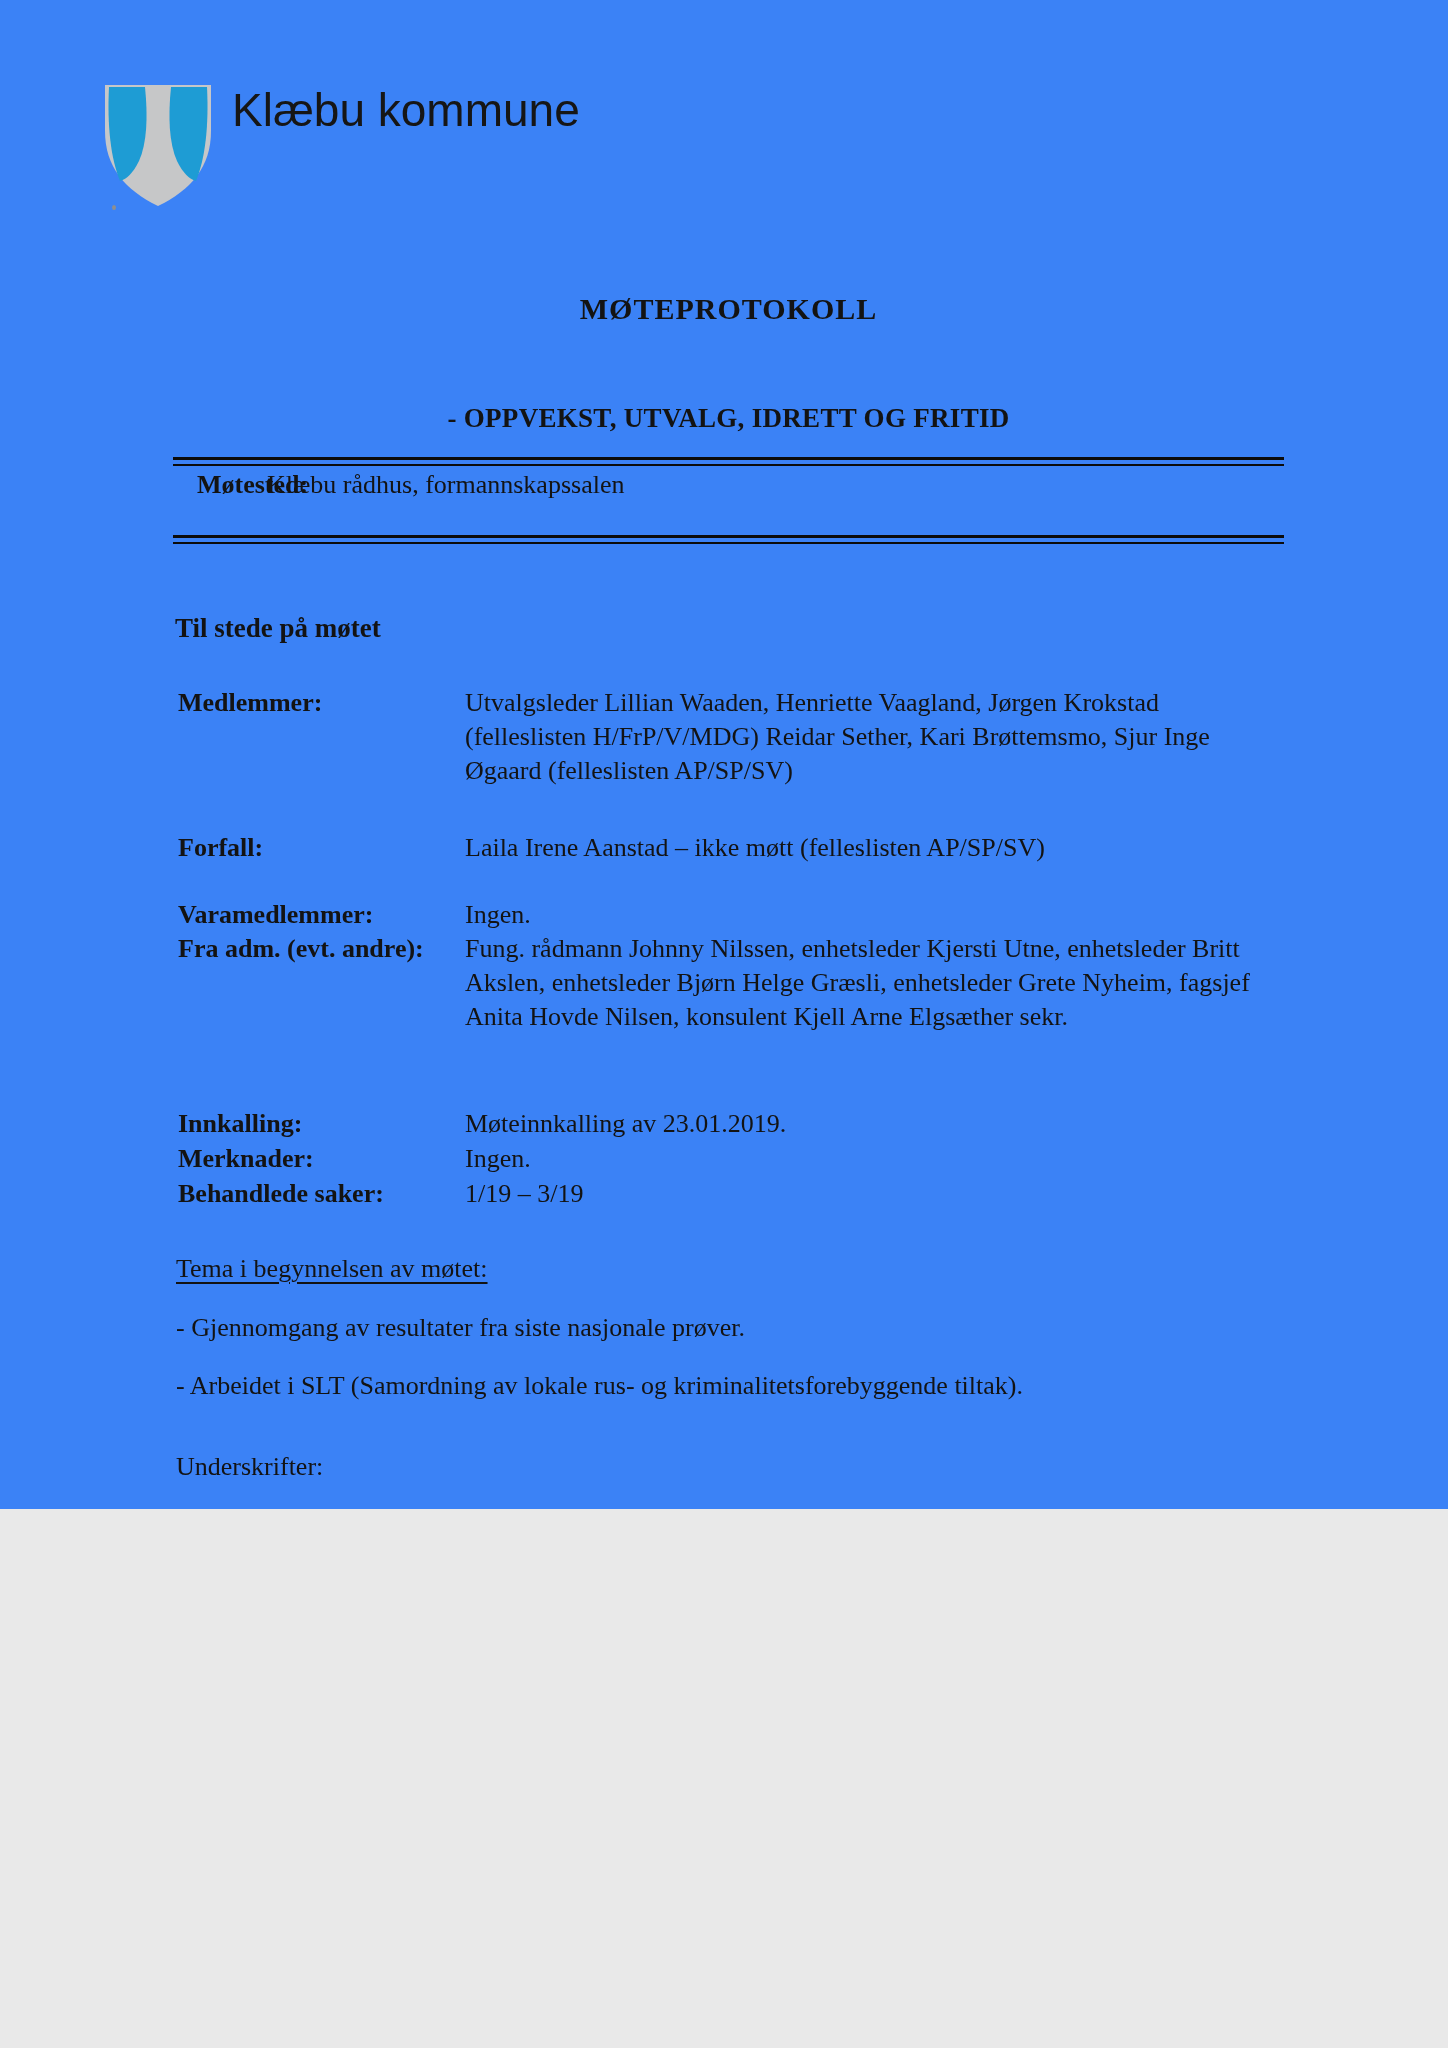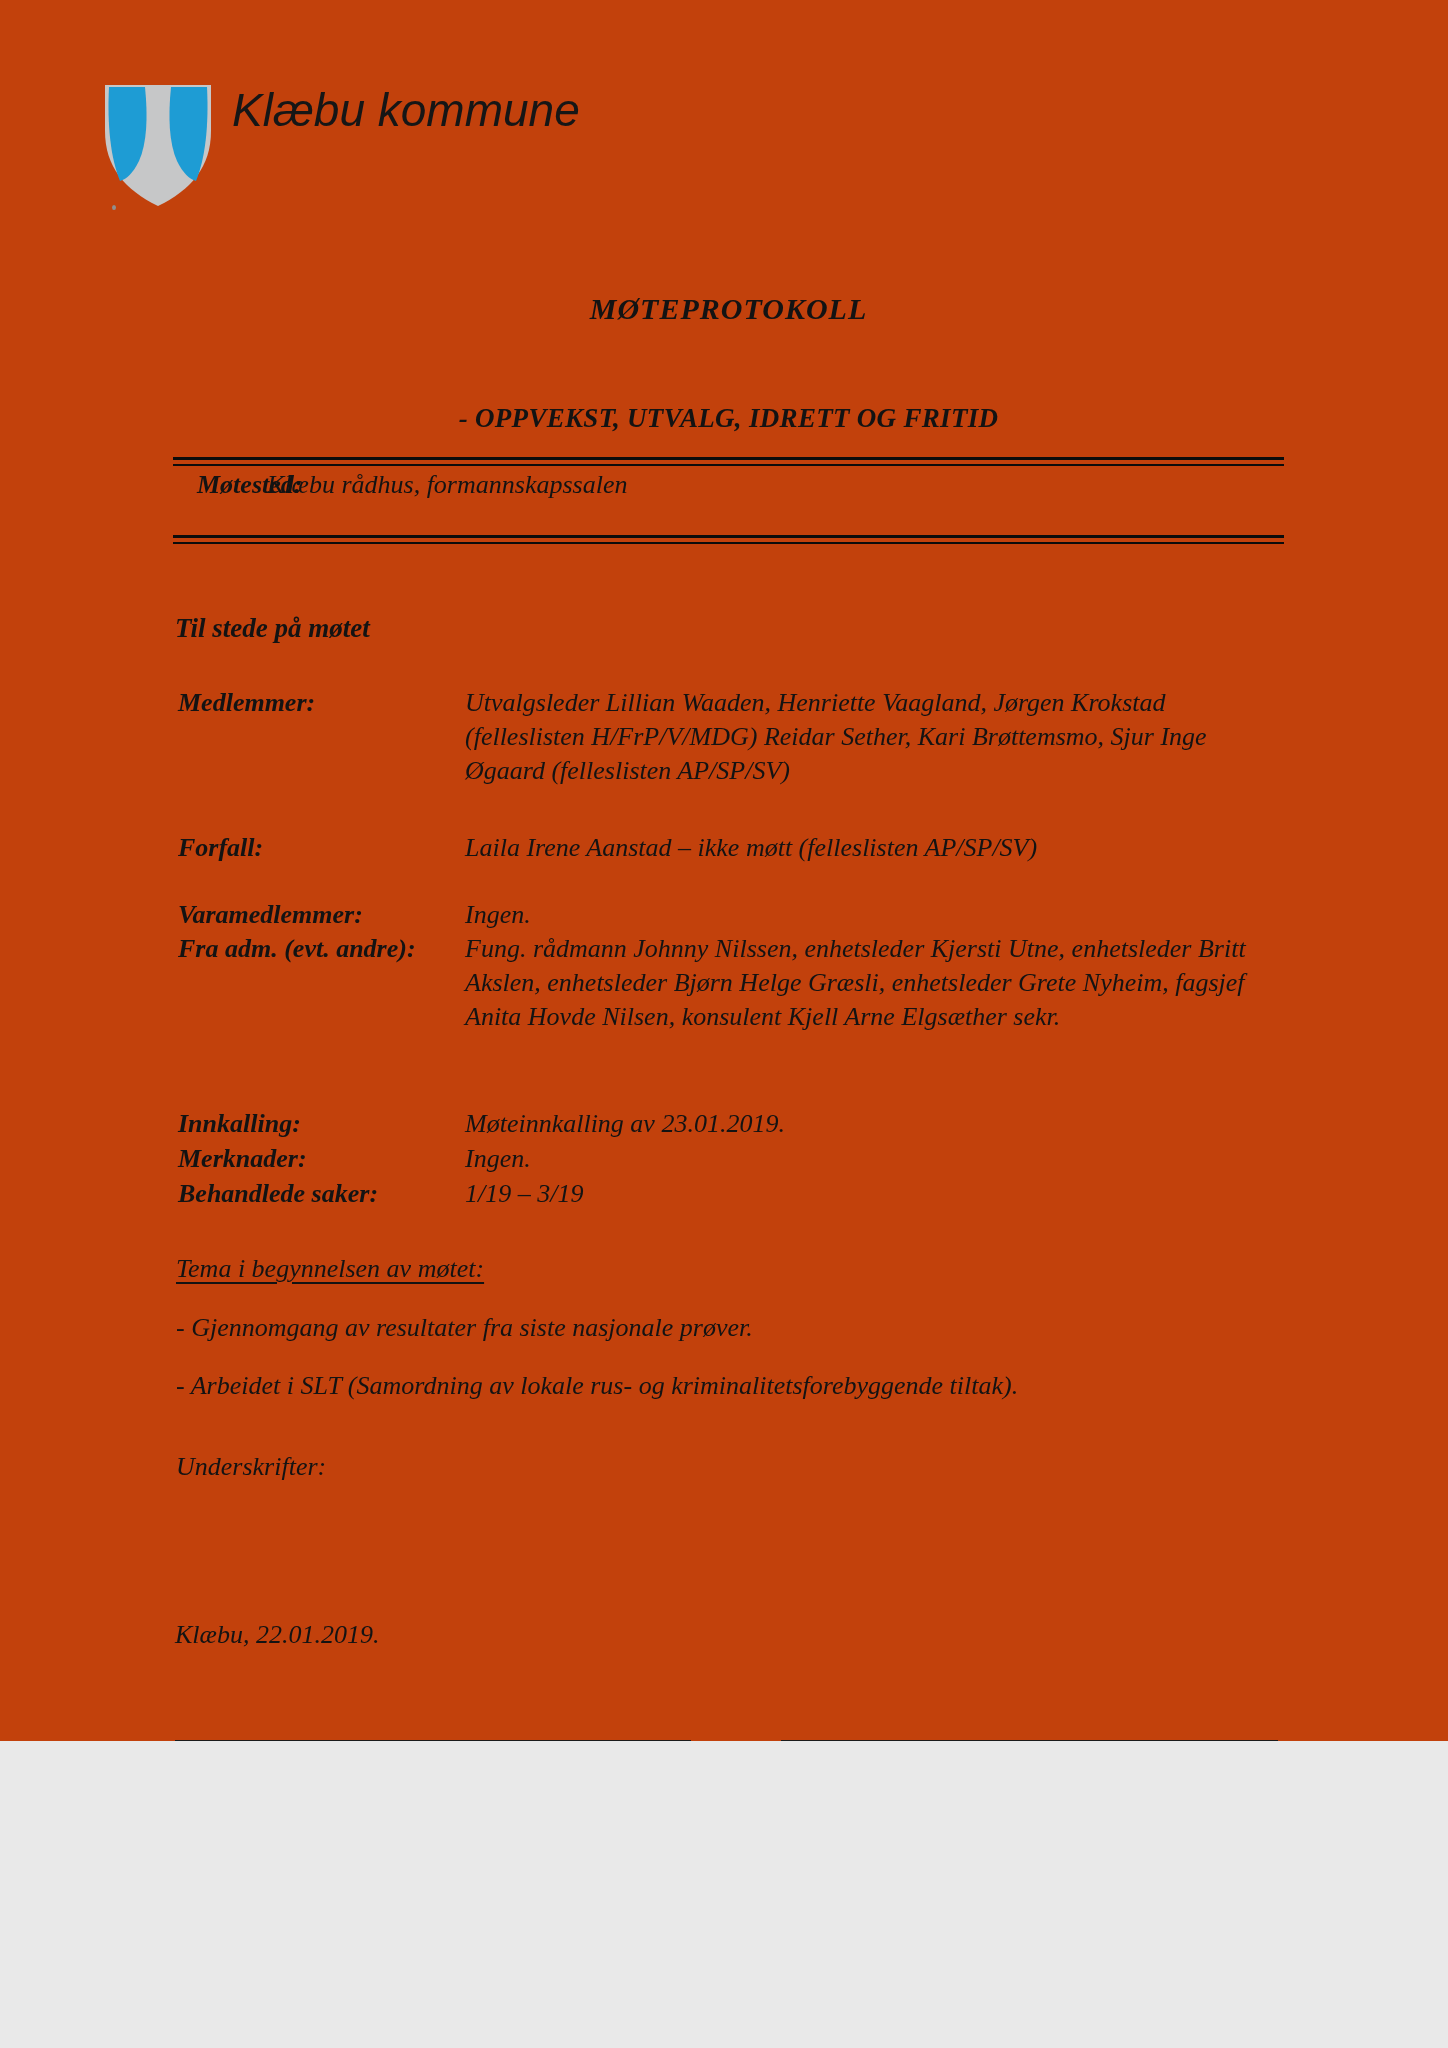--- a/index.html
+++ b/index.html
@@ -1,25 +1,24 @@
 <!DOCTYPE html>
 <html lang="no"><head>
 <meta charset="utf-8">
 <title>Møteprotokoll</title>
 <style>
   html,body{margin:0;padding:0;background:#e9e9e9;}
   .page{
     position:relative;
-    width:1448px;height:1741px;
+    width:1448px;height:1509px;
     margin:0 auto;
-    background:#c2410c;
+    background:#3b82f6;
     font-family:"Liberation Serif", serif;
     color:#131313;
     overflow:hidden;
-    font-style:italic;
   }
   
   .logo-shield{position:absolute;left:103px;top:83px;width:110px;height:125px;}
   .logo-dot{position:absolute;left:112px;top:205px;width:4px;height:5px;background:#8f8f8f;border-radius:50%;}
   .wordmark{
     position:absolute;left:232px;top:84px;
     font-family:"Liberation Sans", sans-serif;
     font-size:46px;line-height:52px;font-weight:400;color:#161616;
     letter-spacing:0px;white-space:nowrap;
   }

